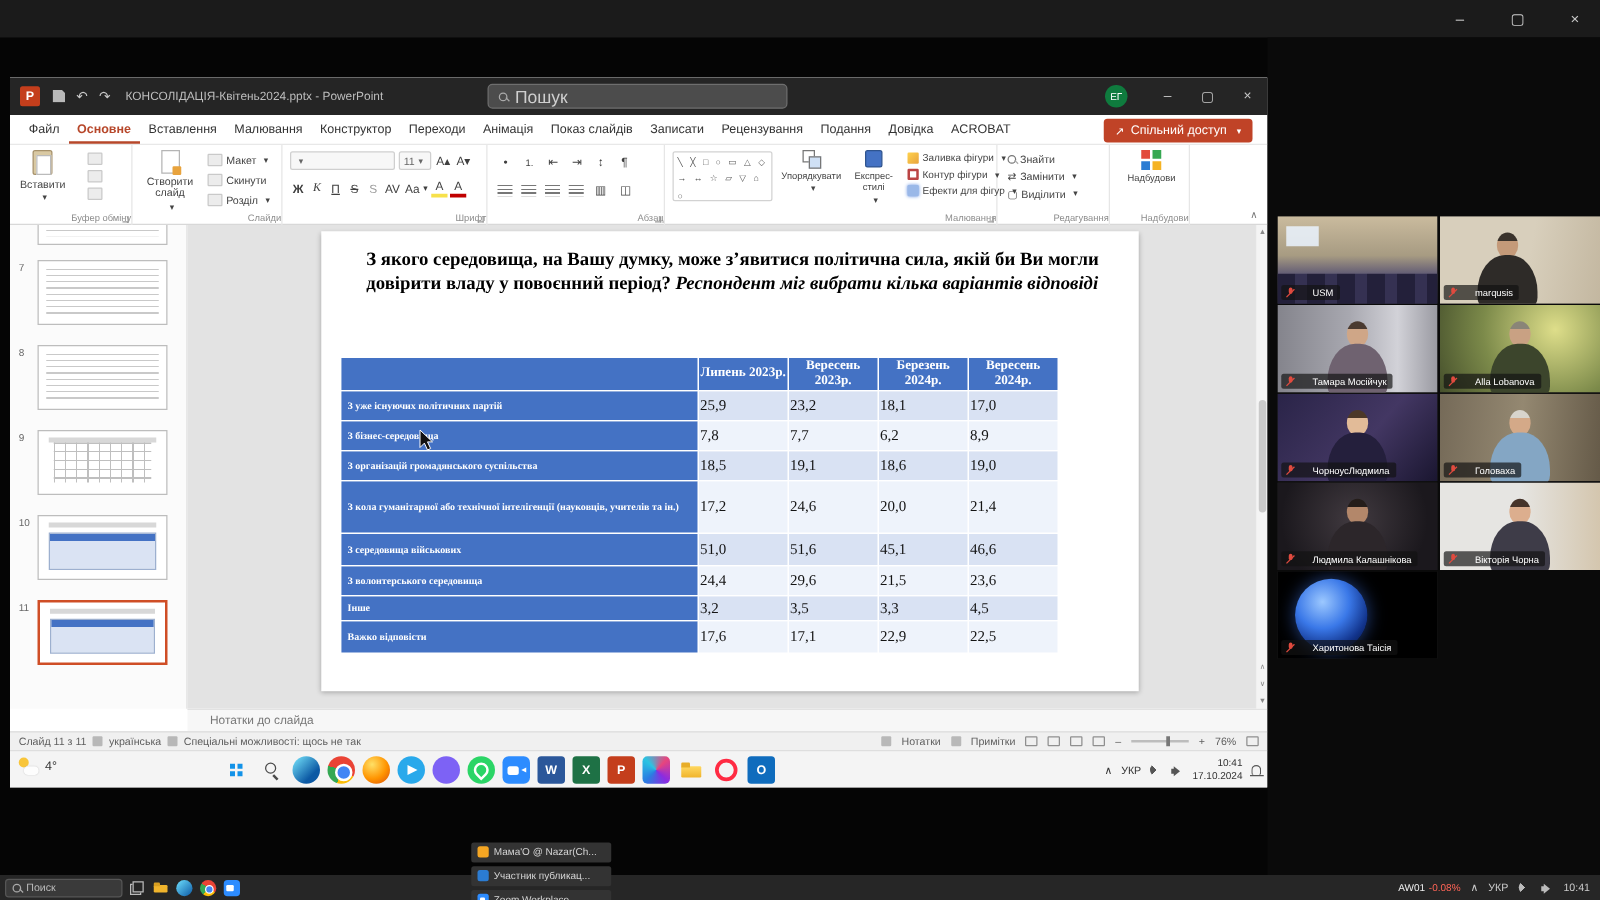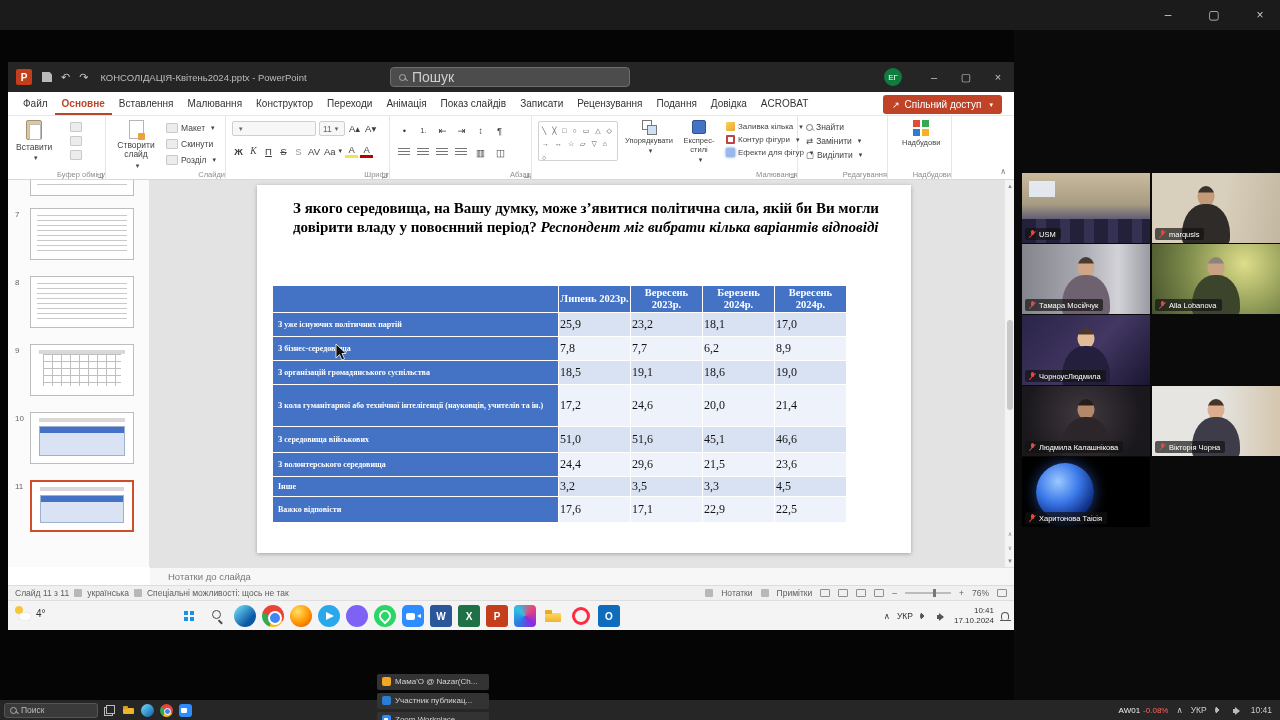--- a/index.html
+++ b/index.html
@@ -148,21 +148,21 @@
   .sc-marqusis{--px:42%;--skin:#c49a79;--shirt:#2e2b28;--hair:#3a332c;background:linear-gradient(100deg,#d8cfbc 0 55%,#c3b7a0 100%);}
   .sc-tamara{--skin:#cfa687;--shirt:#6f6270;--hair:#4a3a30;background:linear-gradient(90deg,#84848c,#a8a8b0 45%,#d2d2d8 75%,#9a9aa2);}
   .sc-alla{--skin:#c9a183;--shirt:#3c452c;--hair:#8a8578;background:radial-gradient(circle at 72% 28%,#dede8a,#7c8a4a 55%,#46502c);}
   .sc-chornous{--skin:#e2bb98;--shirt:#241f3c;--hair:#4c3828;background:linear-gradient(130deg,#2a2448,#433763 55%,#1a1630);}
   .sc-holovakha{--skin:#d4a988;--shirt:#84a6c4;--hair:#d8d4cc;background:linear-gradient(95deg,#756a58,#948871 50%,#655a48);}
   .sc-kalash{--skin:#b3876a;--shirt:#2c262a;--hair:#241d1a;background:radial-gradient(circle at 48% 42%,#413a40,#1b181d 75%);}
   .sc-viktoria{--skin:#dcae8e;--shirt:#3e3c48;--hair:#46342a;background:linear-gradient(90deg,#e6e5e2 0 50%,#d4c6ae 100%);}
   .sc-earth{background:#000;}
   .sc-earth::before{content:"";position:absolute;left:14px;top:6px;width:58px;height:58px;border-radius:50%;background:radial-gradient(circle at 38% 32%,#9cc8ff,#3a78e8 40%,#12348c 70%,#040f30 95%);box-shadow:0 0 14px rgba(70,130,255,.5);}
   .sc-petru{--skin:#c89e80;--shirt:#4a474e;--hair:#6a625a;background:linear-gradient(90deg,#c4bfb4,#a8a39a);}
-  .nameplate{position:absolute;left:3px;bottom:3px;background:rgba(18,18,18,.68);color:#fff;font-size:7.5px;padding:1.5px 5px 1.5px 3px;border-radius:2px;display:flex;align-items:center;gap:2px;max-width:120px;white-space:nowrap;overflow:hidden;}
+  .nameplate{position:absolute;left:3px;bottom:3px;background:rgba(18,18,18,.68);color:#fff;font-size:7.5px;padding:1.5px 5px 1.5px 3px;border-radius:2px;display:flex;align-items:center;gap:13px;max-width:120px;white-space:nowrap;overflow:hidden;}
   .mic{position:relative;width:9px;height:9px;flex:0 0 auto;}
   .mic::before{content:"";position:absolute;left:3px;top:0;width:3px;height:5.5px;background:#e04b3f;border-radius:1.5px;}
   .mic::after{content:"";position:absolute;left:0;top:4px;width:9px;height:1.4px;background:#e04b3f;transform:rotate(-45deg);}
 
   
   .vtb{position:absolute;left:0;top:700px;width:1280px;height:20px;background:#262626;display:flex;align-items:center;padding:0 4px;gap:5px;}
   .vsearch{width:94px;height:15px;background:#3a3a3a;border:1px solid #565656;border-radius:3px;display:flex;align-items:center;gap:4px;padding:0 5px;font-size:8.5px;color:#bbb;flex:0 0 auto;}
   .vicons{display:flex;gap:6px;align-items:center;}
   .vic{width:13px;height:13px;border-radius:3px;position:relative;}
   .ic2-task-view::before{content:"";position:absolute;left:1px;top:3px;width:7px;height:7px;border:1.2px solid #bbb;}
@@ -336,21 +336,21 @@
           <div class="arr-ic"></div>
           <span style="font-size:7.5px;">Упорядкувати</span>
         </div>
         <div class="bigbtn dd" style="left:144px;width:46px;">
           <div class="qs-ic"></div>
           <span style="font-size:7.5px;">Експрес-стилі</span>
         </div>
         <div style="position:absolute;left:194px;top:6px;display:flex;flex-direction:column;gap:4px;">
           <div class="srow dd">
               <span class="tiny-ic" style="background:linear-gradient(135deg,#ffd24d,#e8a33d);"></span>
-              <span style="font-size:8px;">Заливка кілька</span>
+              <span style="font-size:8px;">Заливка фігури</span>
             </div>
           <div class="srow dd">
               <span class="tiny-ic" style="border:2px solid #b44;"></span>
               <span style="font-size:8px;">Контур фігури</span>
             </div>
           <div class="srow dd">
               <span class="tiny-ic" style="background:#9ab8e8;box-shadow:0 0 3px #5a8ae0;"></span>
               <span style="font-size:8px;">Ефекти для фігур</span>
             </div>
         </div>
@@ -607,20 +607,27 @@
           </div>
       </div>
 
       <div class="tile" style="left:0;top:142px;">
         <div class="scene person sc-chornous"></div>
         <div class="nameplate">
             <span class="mic"></span>
             <span>ЧорноусЛюдмила</span>
           </div>
       </div>
+      <div class="tile speaking" style="left:130px;top:142px;">
+        <div class="scene person sc-holovakha"></div>
+        <div class="nameplate">
+            <span class="mic"></span>
+            <span>Головаха</span>
+          </div>
+      </div>
 
       <div class="tile" style="left:0;top:213px;">
         <div class="scene person sc-kalash"></div>
         <div class="nameplate">
             <span class="mic"></span>
             <span>Людмила Калашнікова</span>
           </div>
       </div>
       <div class="tile" style="left:130px;top:213px;">
         <div class="scene person sc-viktoria"></div>

